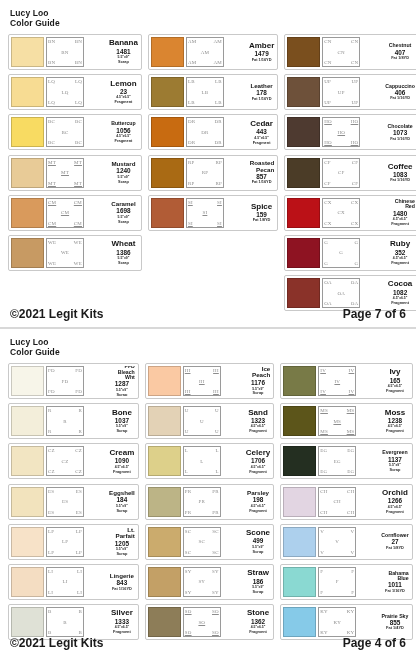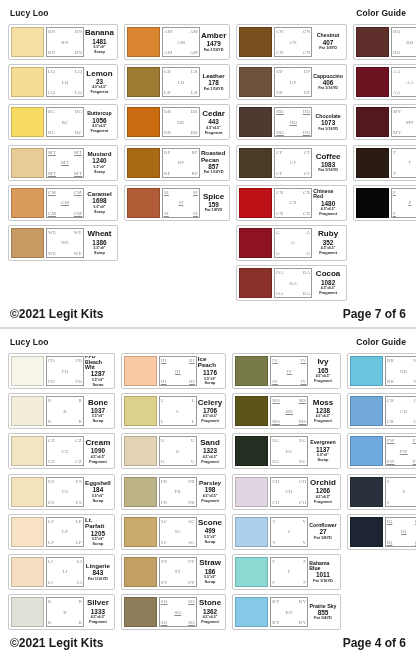--- a/index.html
+++ b/index.html
@@ -17,20 +17,21 @@
     position: relative;
     padding: 8px 8px 0 8px;
   }
   .page + .page { margin-top: 2px; }
 
   .page-header {
     display: flex;
     justify-content: space-between;
     align-items: baseline;
     padding: 0 2px 6px 2px;
+    flex-direction: column;
   }
   .page-header .brand,
   .page-header .guide {
     font-size: 8.5px;
     font-weight: bold;
     color: #1a1a1a;
     letter-spacing: .1px;
   }
 
   .grid {
@@ -78,23 +79,24 @@
     letter-spacing: .2px;
   }
   .code.u { text-decoration: underline; }
 
   .meta {
     flex: 1;
     display: flex;
     flex-direction: column;
     align-items: center;
     justify-content: center;
-    text-align: left;
+    text-align: right;
     padding: 0 1px;
     overflow: hidden;
+    margin-left: 24px;
   }
   .meta .name {
     font-weight: bold;
     color: #141414;
     line-height: 1.03;
   }
   .meta .name.sz-l { font-size: 8px; }
   .meta .name.sz-m { font-size: 6.2px; }
   .meta .name.sz-s { font-size: 5.2px; }
   .meta .num {
@@ -793,59 +795,59 @@
               </div>
             </div>
             <div class="meta">
               <div class="name sz-m">Ice Peach</div>
               <div class="num">1176</div>
               <div class="dim">5.5"x9"</div>
               <div class="cut">Scrap</div>
             </div>
           </div>
           <div class="card">
+            <div class="swatch" style="background: rgb(227, 210, 182);"></div>
+            <div class="codebox">
+              <div class="code-row">
+                <span class="code">U</span>
+                <span class="code">U</span>
+              </div>
+              <div class="code-row mid">
+                <span class="code">U</span>
+              </div>
+              <div class="code-row">
+                <span class="code">U</span>
+                <span class="code">U</span>
+              </div>
+            </div>
+            <div class="meta">
+              <div class="name sz-l">Sand</div>
+              <div class="num">1323</div>
+              <div class="dim">4.5"x6.5"</div>
+              <div class="cut">Fragment</div>
+            </div>
+          </div>
+          <div class="card">
             <div class="swatch" style="background: rgb(221, 208, 138);"></div>
             <div class="codebox">
               <div class="code-row">
                 <span class="code">L</span>
                 <span class="code">L</span>
               </div>
               <div class="code-row mid">
                 <span class="code">L</span>
               </div>
               <div class="code-row">
                 <span class="code">L</span>
                 <span class="code">L</span>
               </div>
             </div>
             <div class="meta">
               <div class="name sz-l">Celery</div>
               <div class="num">1706</div>
-              <div class="dim">4.5"x6.5"</div>
-              <div class="cut">Fragment</div>
-            </div>
-          </div>
-          <div class="card">
-            <div class="swatch" style="background: rgb(227, 210, 182);"></div>
-            <div class="codebox">
-              <div class="code-row">
-                <span class="code">U</span>
-                <span class="code">U</span>
-              </div>
-              <div class="code-row mid">
-                <span class="code">U</span>
-              </div>
-              <div class="code-row">
-                <span class="code">U</span>
-                <span class="code">U</span>
-              </div>
-            </div>
-            <div class="meta">
-              <div class="name sz-l">Sand</div>
-              <div class="num">1323</div>
               <div class="dim">4.5"x6.5"</div>
               <div class="cut">Fragment</div>
             </div>
           </div>
           <div class="card">
             <div class="swatch" style="background: rgb(188, 180, 134);"></div>
             <div class="codebox">
               <div class="code-row">
                 <span class="code">PR</span>
                 <span class="code">PR</span>

